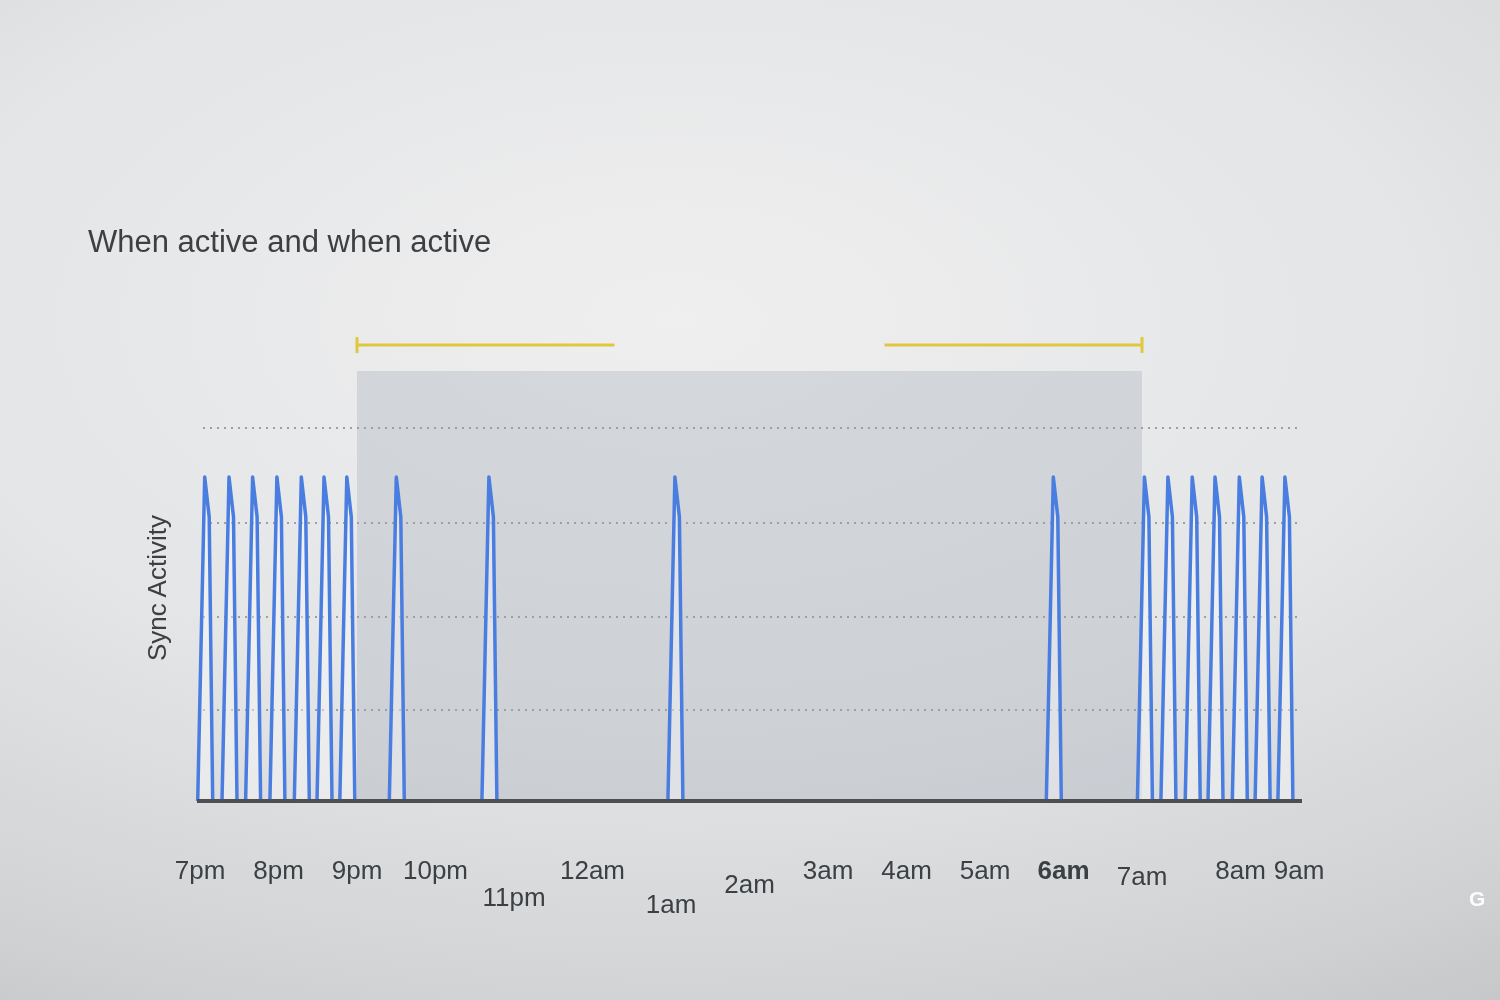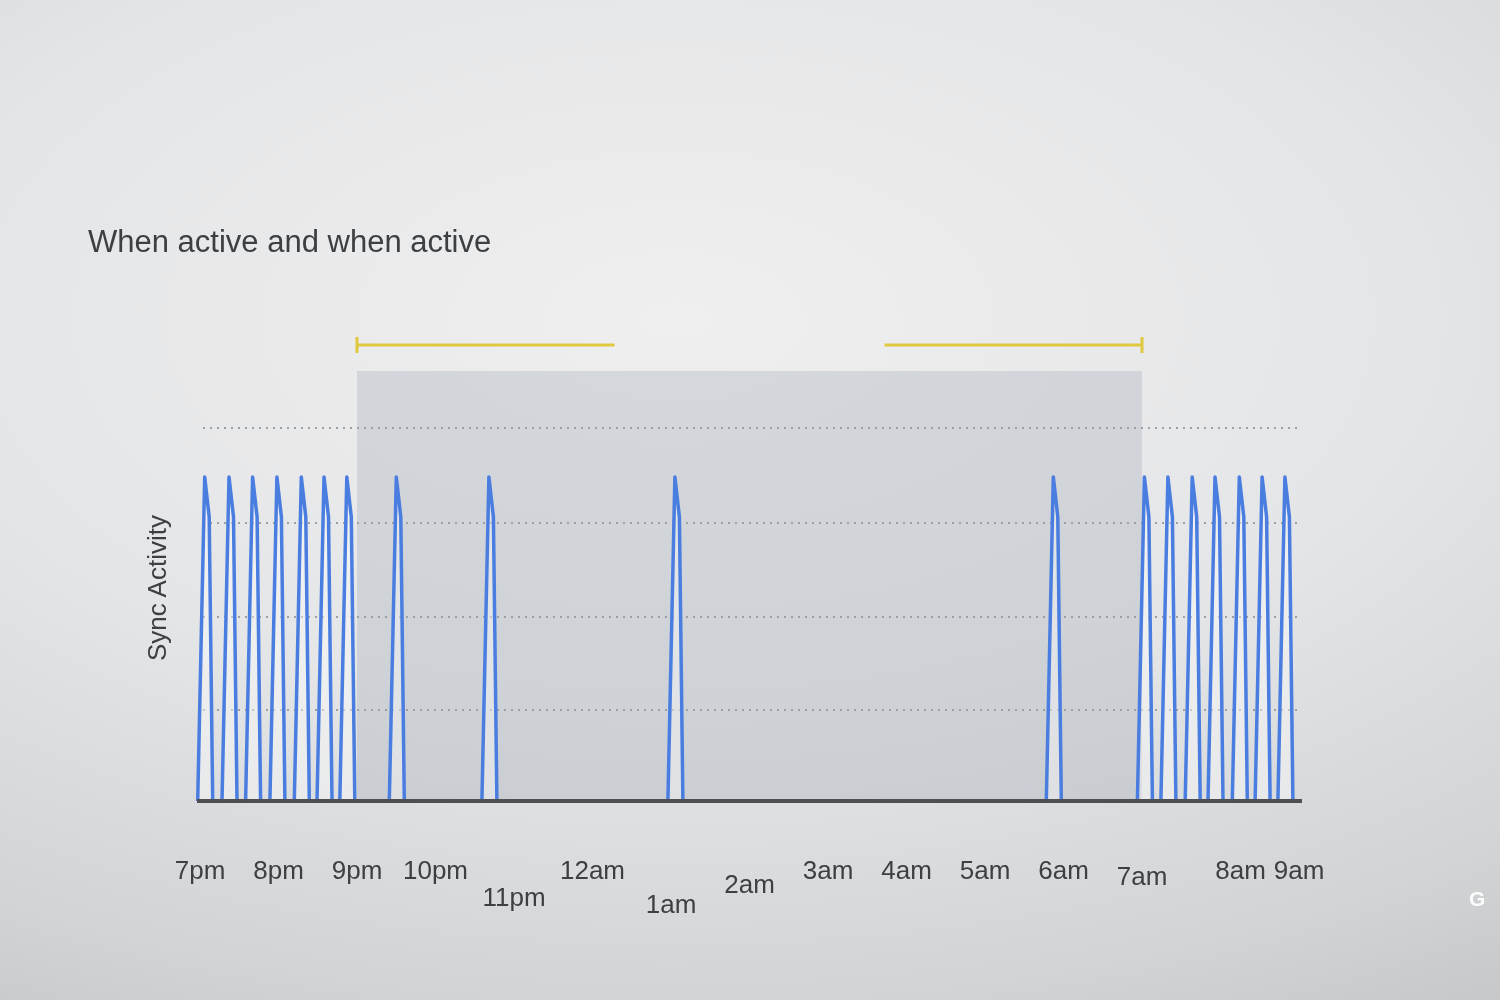--- a/index.html
+++ b/index.html
@@ -81,20 +81,20 @@
       <span class="x-label" style="left: 278.5px;">8pm</span>
       <span class="x-label" style="left: 357px;">9pm</span>
       <span class="x-label" style="left: 435.5px;">10pm</span>
       <span class="x-label" style="left: 514px; margin-top: 27px;">11pm</span>
       <span class="x-label" style="left: 592.5px; text-align: center;">12am</span>
       <span class="x-label" style="left: 671px; margin-top: 34px;">1am</span>
       <span class="x-label" style="left: 749.5px; margin-top: 14px;">2am</span>
       <span class="x-label" style="left: 828px;">3am</span>
       <span class="x-label" style="left: 906.5px; text-align: center;">4am</span>
       <span class="x-label" style="left: 985px;">5am</span>
-      <span class="x-label" style="left: 1063.5px;">6am</span>
+      <span class="x-label" style="left: 1063.5px; font-weight: bold;">6am</span>
       <span class="x-label" style="left: 1142px; margin-top: 6px;">7am</span>
       <span class="x-label" style="left: 1220.5px; margin-left: 20px;">8am</span>
       <span class="x-label" style="left: 1299px;">9am</span>
     </div>
 
   <div class="g-logo">G</div>
 </div>
 
 </body></html>

